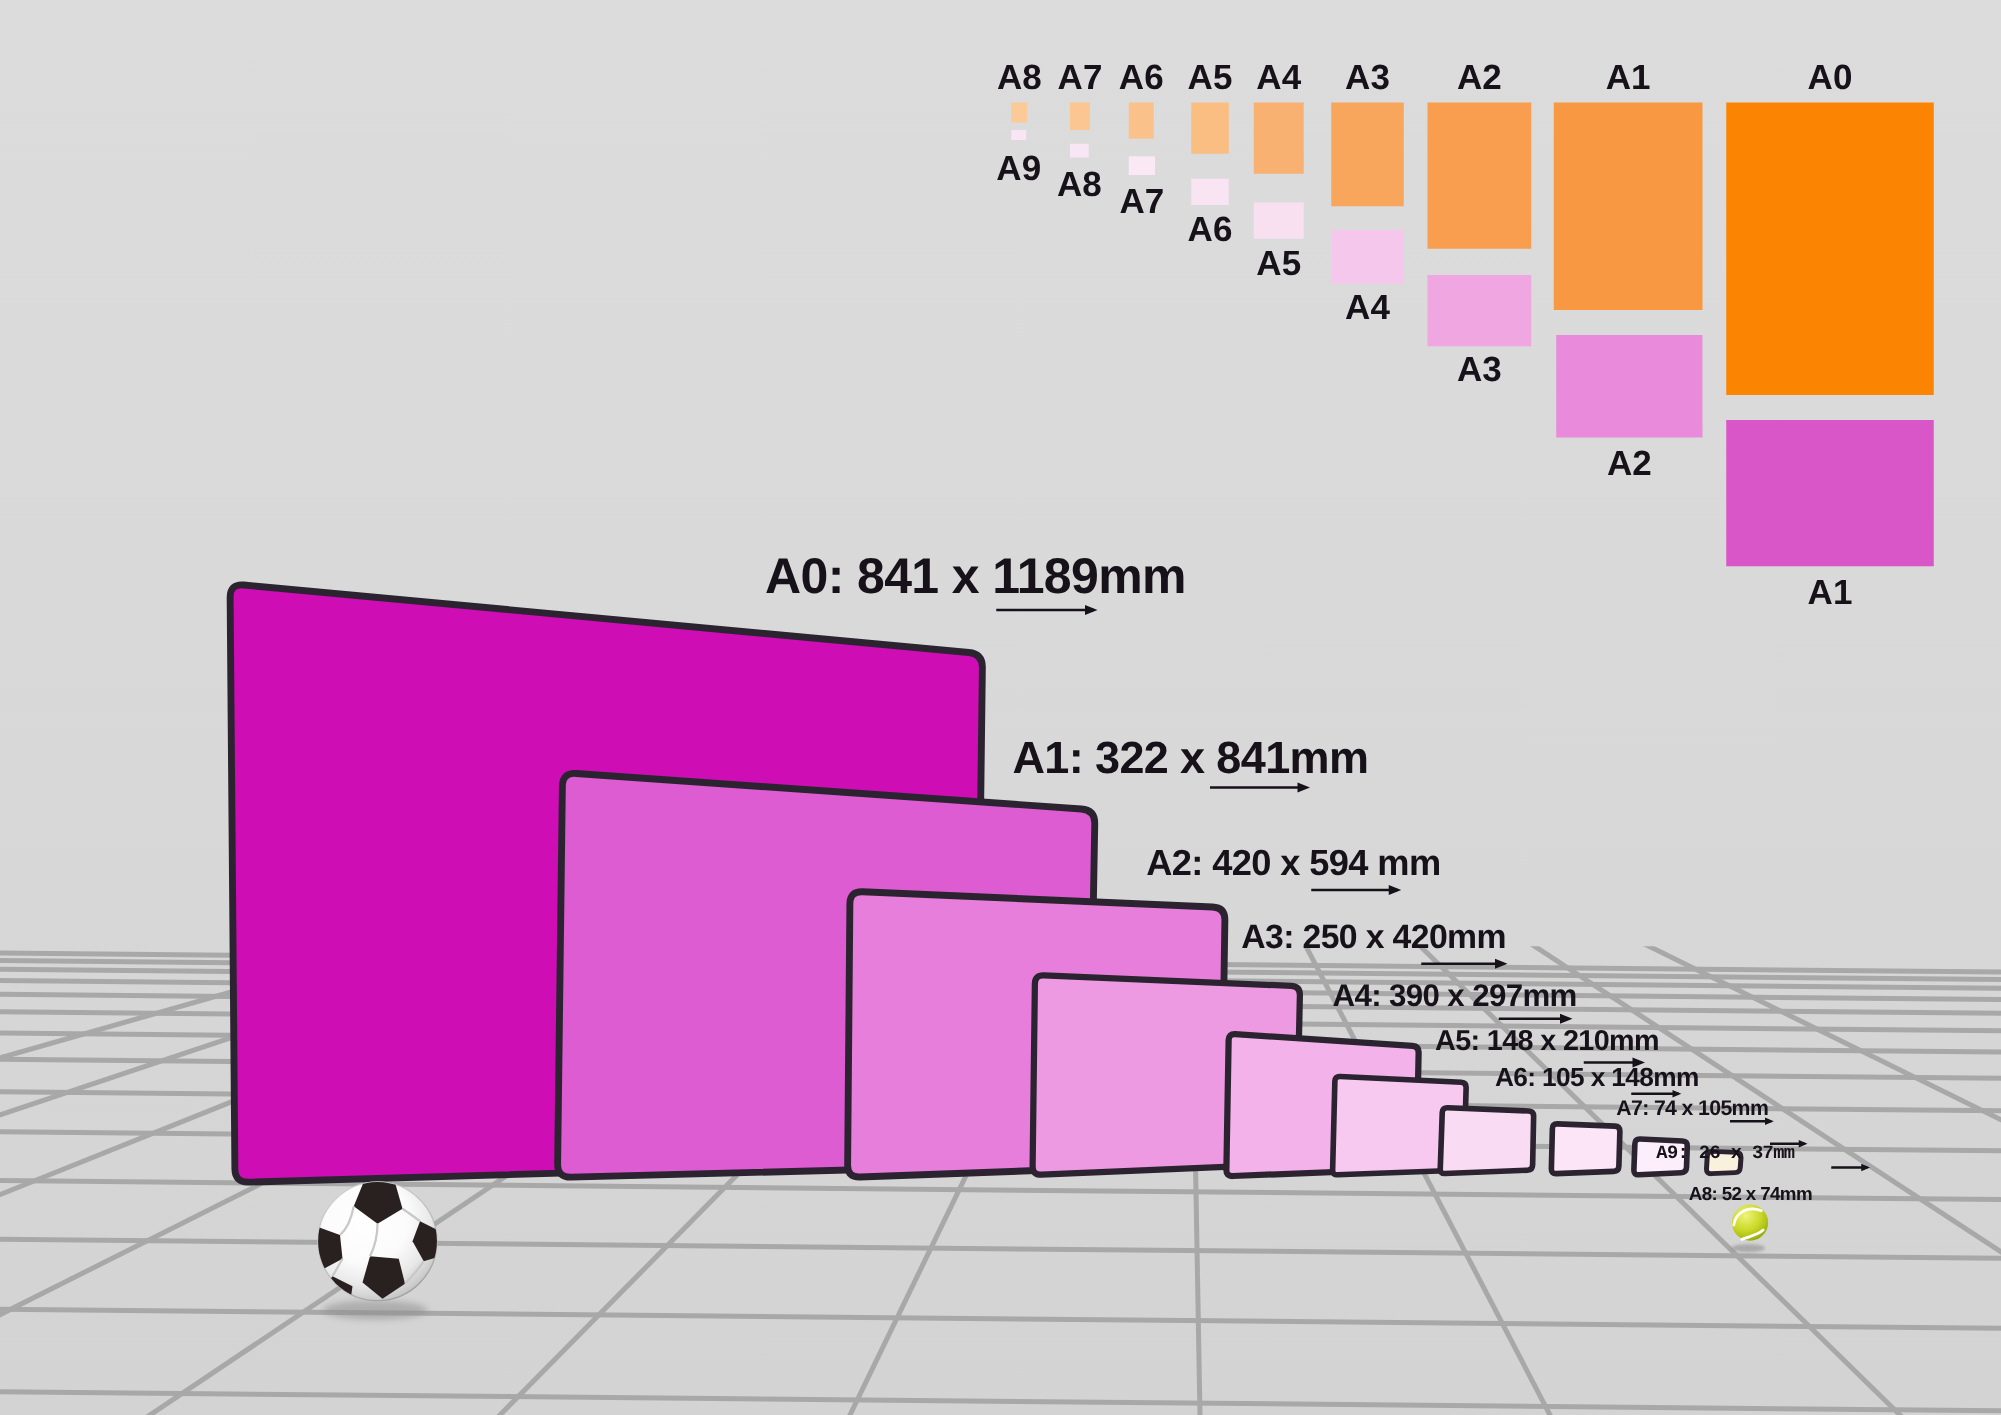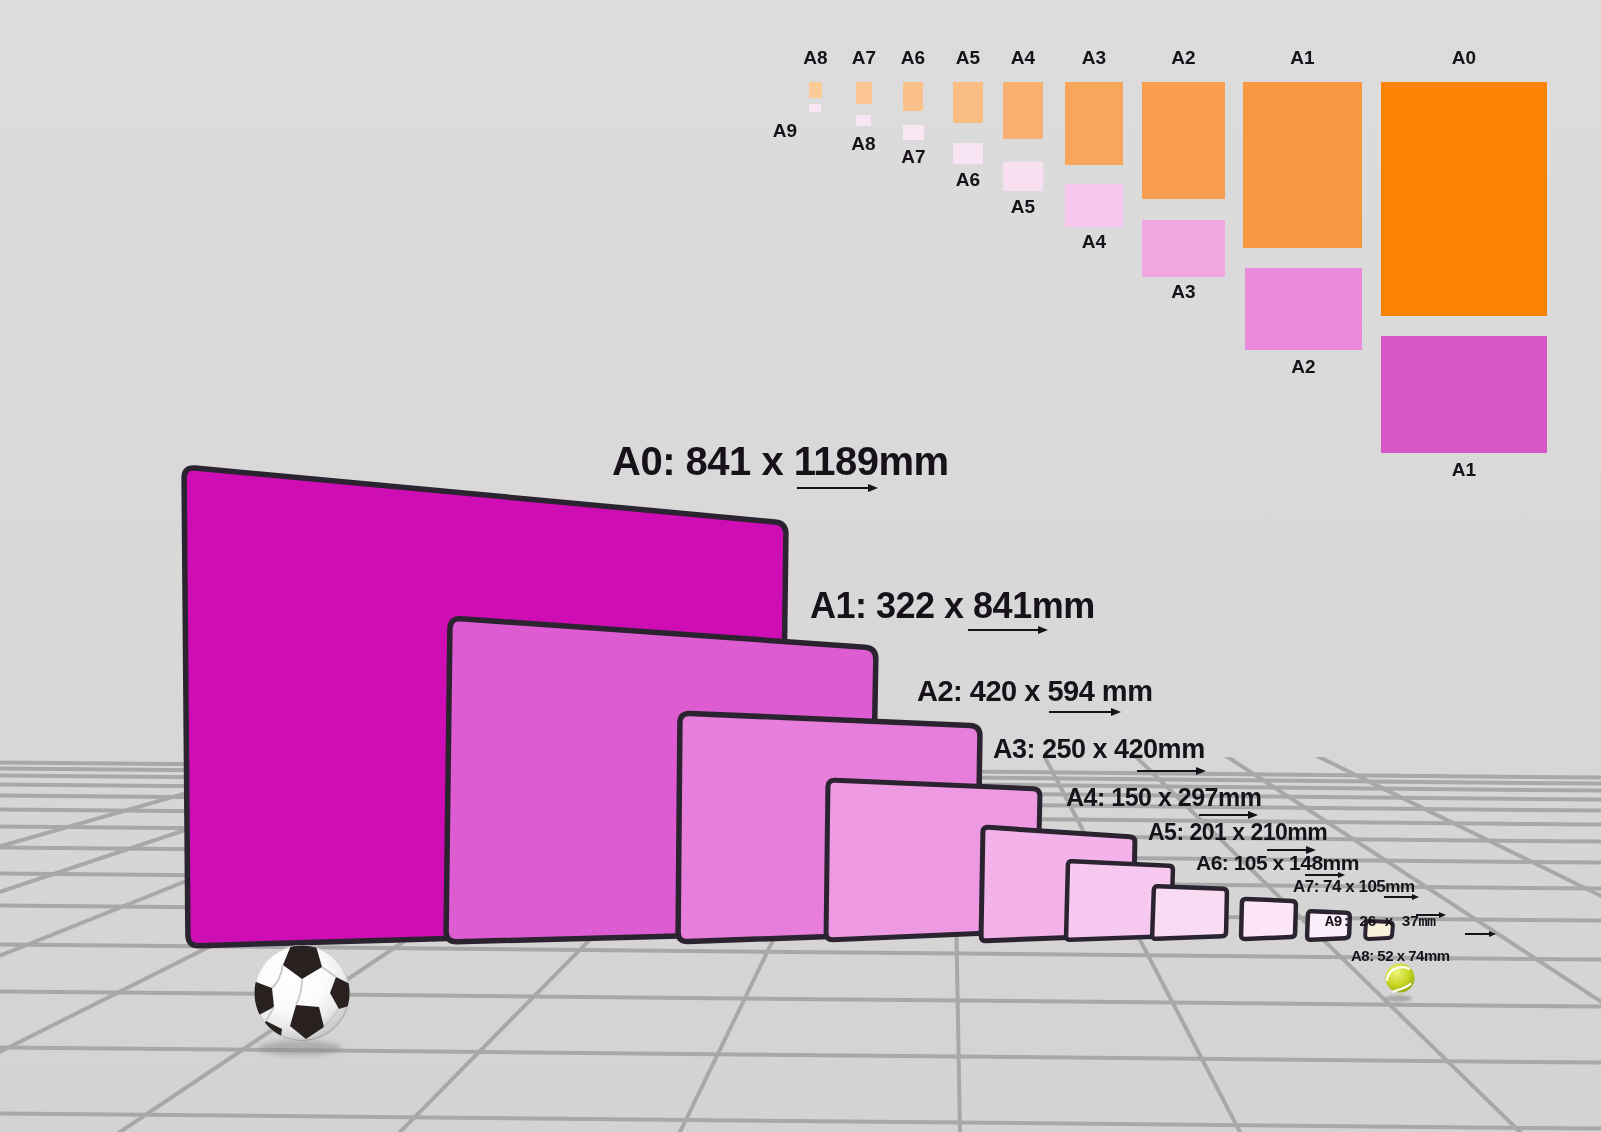--- a/index.html
+++ b/index.html
@@ -14,21 +14,21 @@
     letter-spacing:-0.5px;line-height:1;text-align:right;
   }
   .arrow{position:absolute;height:0;border-top:2.5px solid #17121a;}
   .arrow::after{
     content:"";position:absolute;right:-3px;top:-5.5px;width:0;height:0;
     border-left:10px solid #17121a;border-top:4.5px solid transparent;border-bottom:4.5px solid transparent;
   }
   .arrow.small{border-top-width:2px;}
   .arrow.small::after{right:-2px;top:-4px;border-left:7px solid #17121a;border-top-width:3.2px;border-bottom-width:3.2px;}
   .tp-label{
-    position:absolute;width:90px;font-weight:bold;font-size:19px;color:#17121a;
+    position:absolute;width:90px;font-weight:bold;font-size:28px;color:#17121a;
     text-align:center;line-height:1;letter-spacing:0;
   }
   .tp-rect{position:absolute;}
   .ball{position:absolute;}
 </style>
 </head>
 <body>
 
 <div class="stage">
   <svg id="floor-svg" class="layer" width="1601" height="1132" viewBox="0 0 1601 1132">
@@ -82,38 +82,38 @@
 
   <div id="labels-layer">
       <div class="plabel" style="left: 612px; top: 441px; font-size: 40px;">A0: 841 x 1189mm</div>
       <div class="arrow" style="left: 797px; top: 487px; width: 78px;"></div>
       <div class="plabel" style="left: 810px; top: 588px; font-size: 36px;">A1: 322 x 841mm</div>
       <div class="arrow" style="left: 968px; top: 629px; width: 77px;"></div>
       <div class="plabel" style="left: 905px; top: 677px; font-size: 29px; margin-left: 12px;">A2: 420 x 594 mm</div>
       <div class="arrow" style="left: 1049px; top: 711px; width: 69px;"></div>
       <div class="plabel" style="left: 993px; top: 736px; font-size: 27px;">A3: 250 x 420mm</div>
       <div class="arrow" style="left: 1137px; top: 770px; width: 66px;"></div>
-      <div class="plabel" style="left: 1066px; top: 785px; font-size: 25px;">A4: 150 x 297mm</div>
+      <div class="plabel" style="left: 1066px; top: 785px; font-size: 25px;">A4: 390 x 297mm</div>
       <div class="arrow" style="left: 1199px; top: 814px; width: 56px;"></div>
-      <div class="plabel" style="left: 1148px; top: 821px; font-size: 23px;">A5: 201 x 210mm</div>
+      <div class="plabel" style="left: 1148px; top: 821px; font-size: 23px;">A5: 148 x 210mm</div>
       <div class="arrow" style="left: 1267px; top: 849px; width: 46px;"></div>
       <div class="plabel" style="left: 1196px; top: 852px; font-size: 21px;">A6: 105 x 148mm</div>
       <div class="arrow small" style="left: 1305px; top: 874px; width: 38px;"></div>
       <div class="plabel" style="left: 1293px; top: 878px; font-size: 17px;">A7: 74 x 105mm</div>
       <div class="arrow small" style="left: 1384px; top: 896px; width: 33px;"></div>
       <div class="plabel" style="left: 1351px; top: 948px; font-size: 15px;">A8: 52 x 74mm</div>
       <div class="arrow small" style="left: 1416px; top: 914px; width: 28px;"></div>
       <div class="plabel" style="left: 1325px; top: 915px; font-size: 15px; font-family: Liberation Mono, monospace;">A9: 26 x 37mm</div>
       <div class="arrow small" style="left: 1465px; top: 933px; width: 29px;"></div>
     </div>
   <div id="top-panel">
       <div class="tp-label" style="left: 770.5px; top: 48px;">A8</div>
       <div class="tp-rect" style="left: 809px; top: 82px; width: 13px; height: 16px; background: rgb(251, 202, 150);"></div>
       <div class="tp-rect" style="left: 809px; top: 104px; width: 12px; height: 8px; background: rgb(249, 229, 243);"></div>
-      <div class="tp-label" style="left: 740px; top: 121px;">A9</div>
+      <div class="tp-label" style="left: 770px; top: 121px;">A9</div>
       <div class="tp-label" style="left: 819px; top: 48px;">A7</div>
       <div class="tp-rect" style="left: 856px; top: 82px; width: 16px; height: 22px; background: rgb(251, 198, 145);"></div>
       <div class="tp-rect" style="left: 856px; top: 115px; width: 15px; height: 11px; background: rgb(249, 230, 244);"></div>
       <div class="tp-label" style="left: 818.5px; top: 134px;">A8</div>
       <div class="tp-label" style="left: 868px; top: 48px;">A6</div>
       <div class="tp-rect" style="left: 903px; top: 82px; width: 20px; height: 29px; background: rgb(250, 194, 138);"></div>
       <div class="tp-rect" style="left: 903px; top: 125px; width: 21px; height: 15px; background: rgb(250, 232, 245);"></div>
       <div class="tp-label" style="left: 868.5px; top: 147px;">A7</div>
       <div class="tp-label" style="left: 923px; top: 48px;">A5</div>
       <div class="tp-rect" style="left: 953px; top: 82px; width: 30px; height: 41px; background: rgb(250, 190, 130);"></div>

